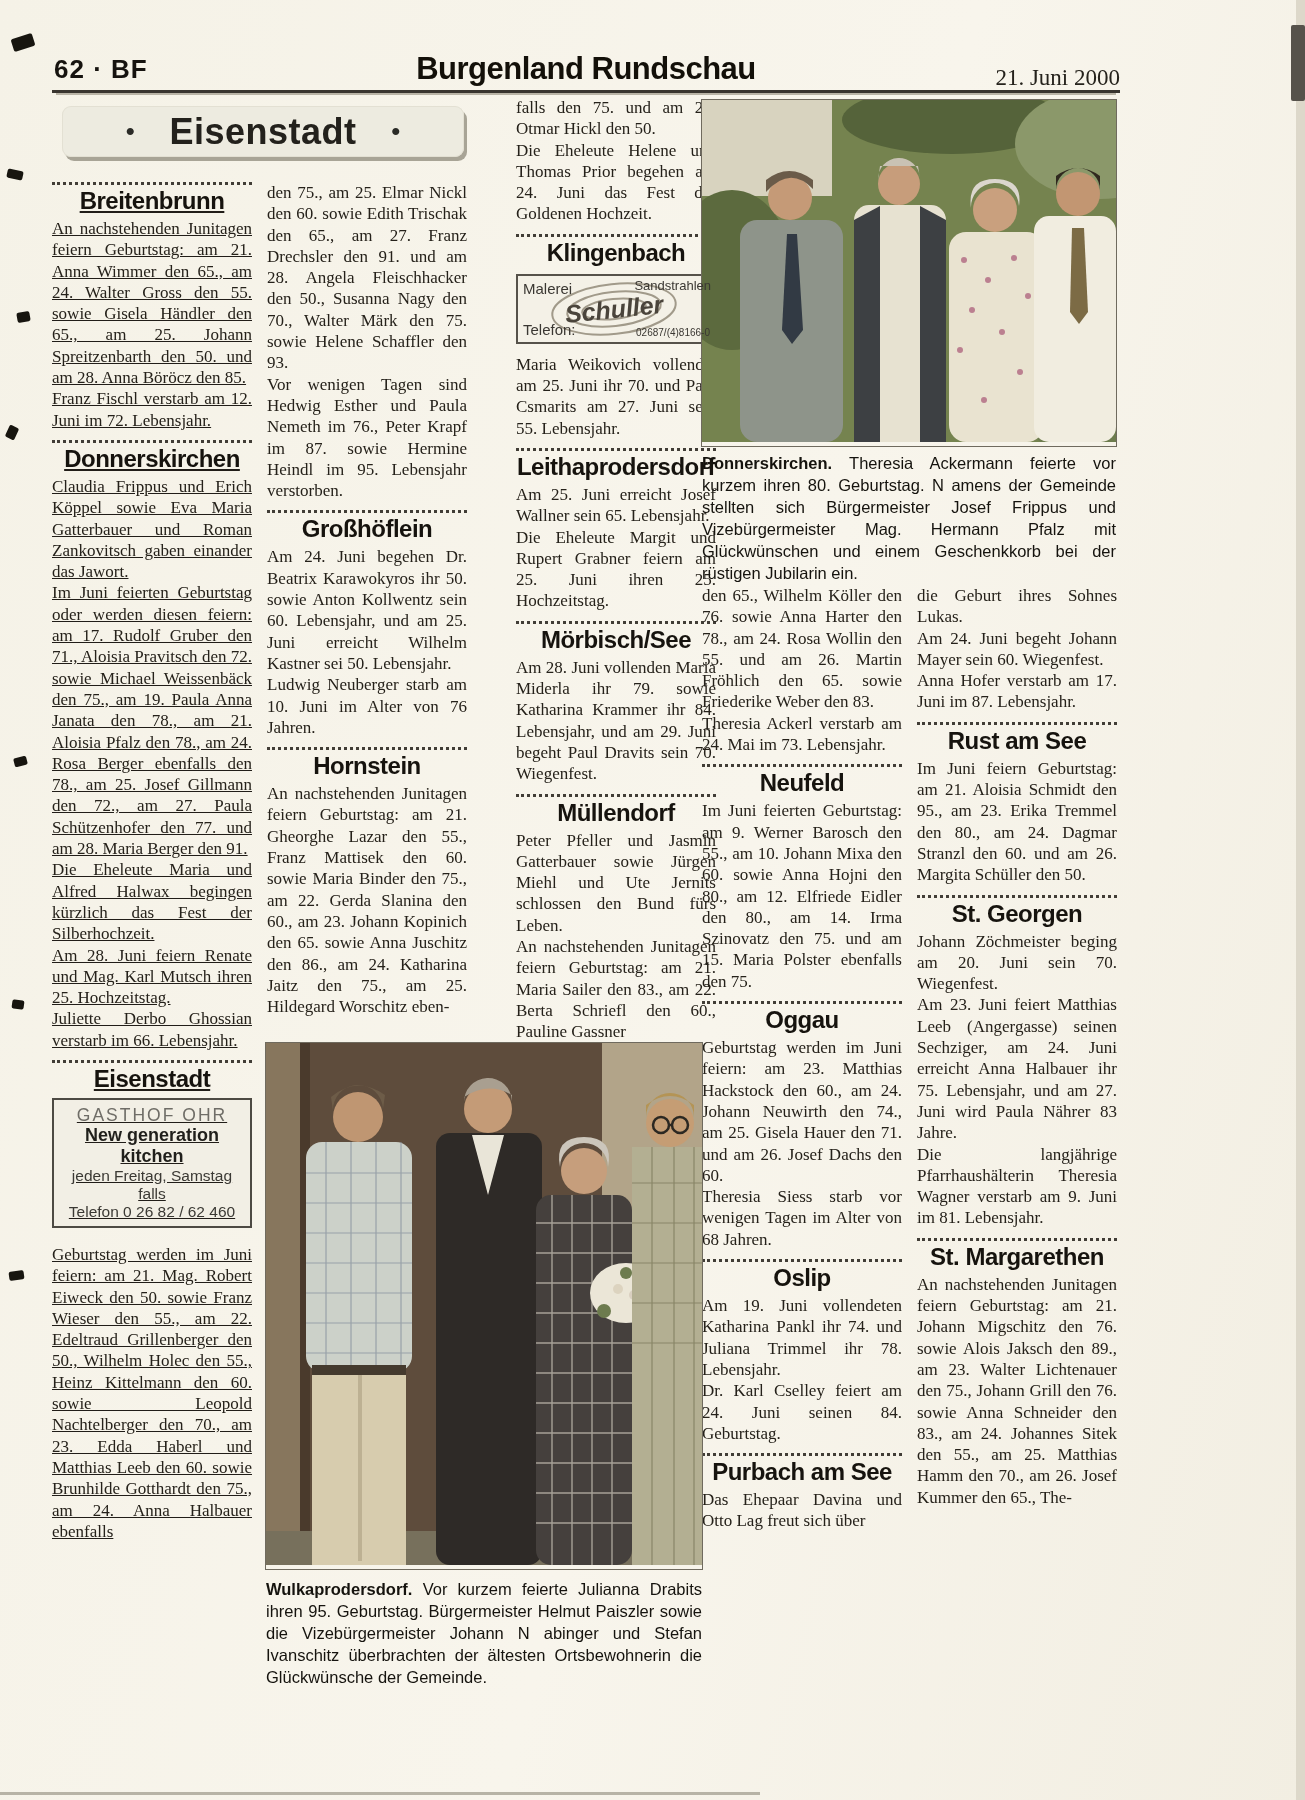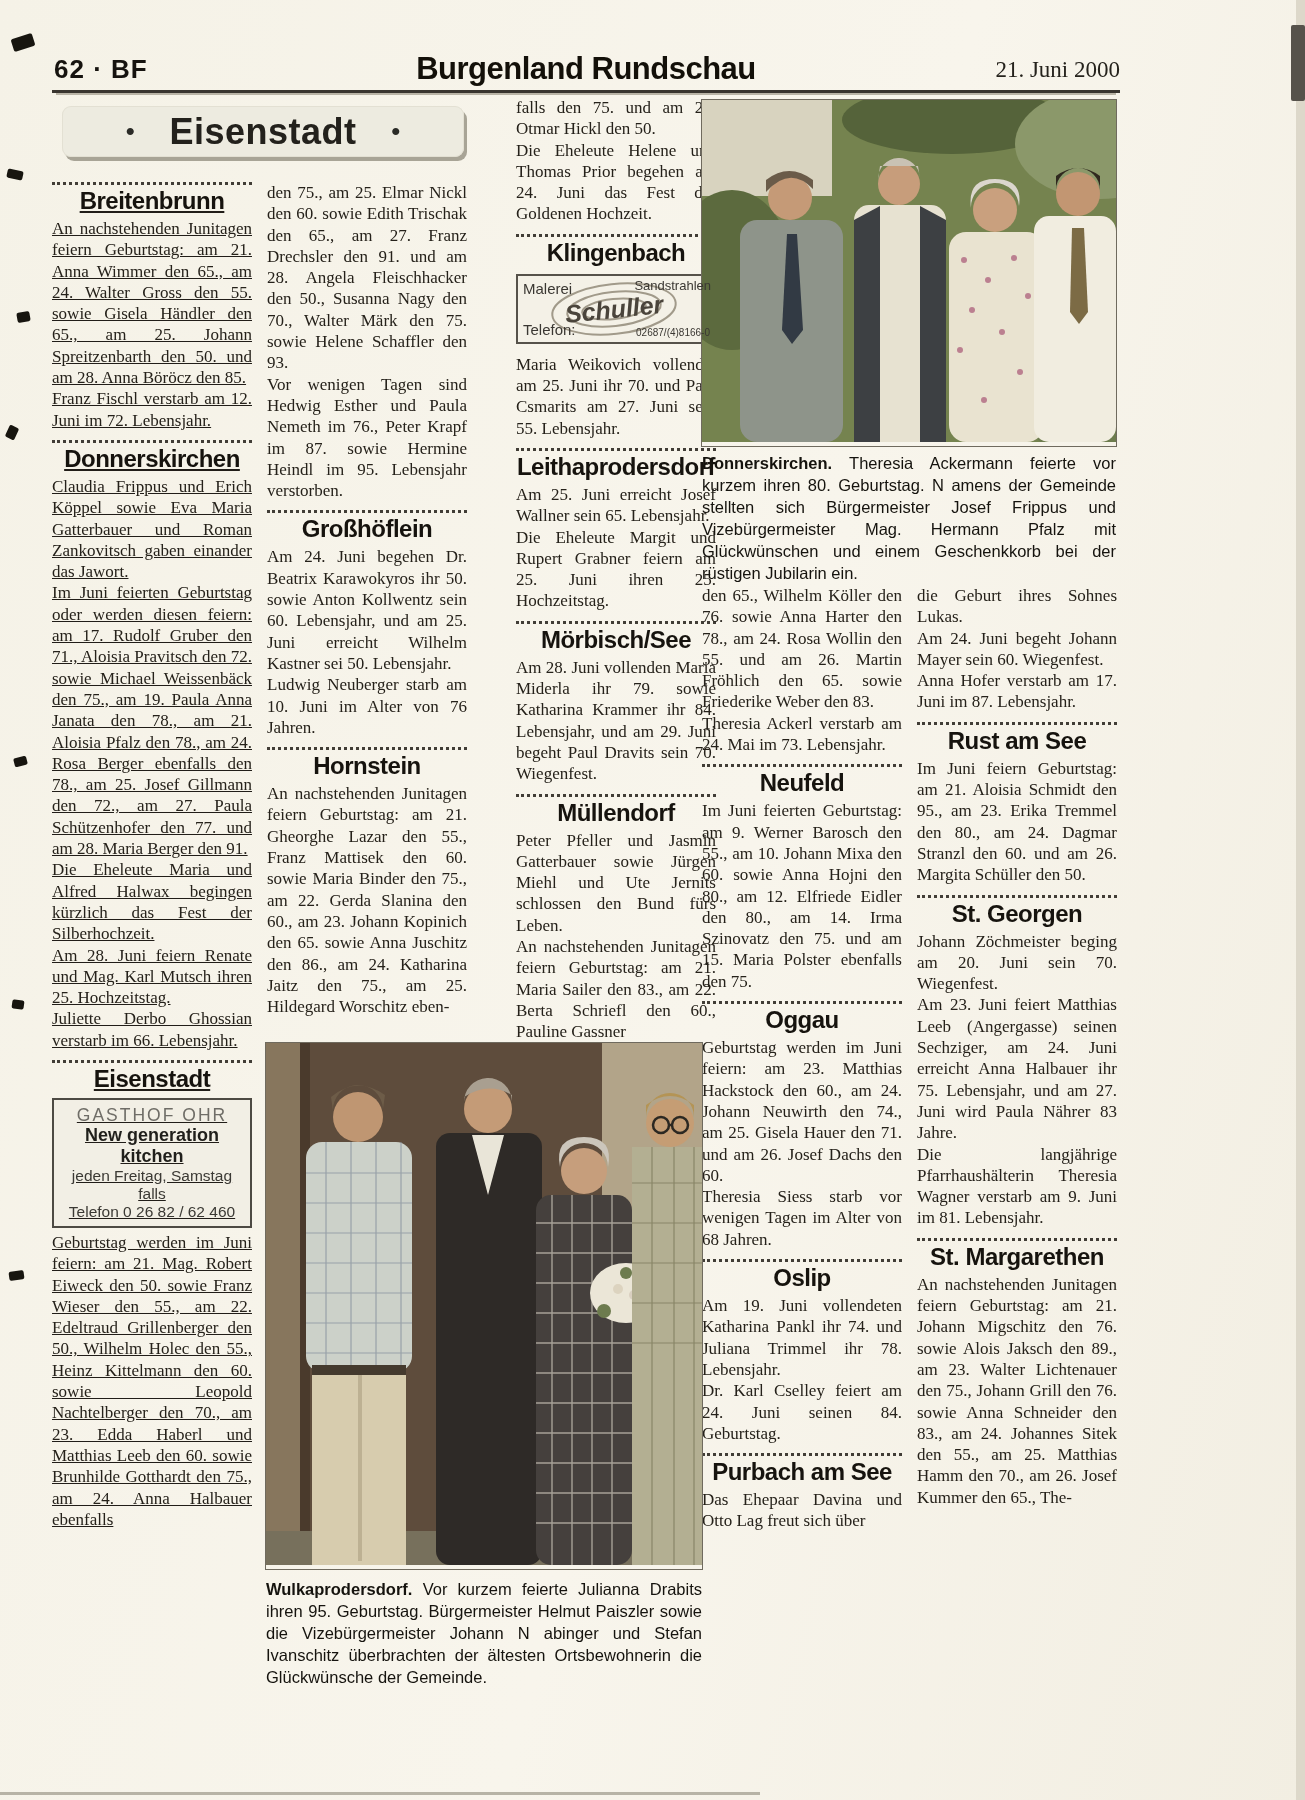--- a/index.html
+++ b/index.html
@@ -5,39 +5,39 @@
   html,body{margin:0;padding:0;background:#9a968c;}
   .page{position:relative;width:1305px;height:1800px;margin:0 auto;overflow:hidden;
         background:linear-gradient(105deg,#f5f2e7 0%,#f8f5ec 55%,#f2eee2 100%);
         font-family:"Liberation Serif",serif;color:#211d18;}
   
   .header{position:absolute;left:52px;top:36px;width:1068px;height:54px;
           border-bottom:3px solid #39352f;box-shadow:0 6px 0 -4px #b9b4a6;text-decoration:underline;}
   .pagenum{position:absolute;left:2px;bottom:8px;font:bold 26px/26px "Liberation Sans",sans-serif;letter-spacing:1px;color:#16130f;}
   .masthead{position:absolute;left:0;right:0;bottom:5px;text-align:center;
             font:bold 31px/32px "Liberation Sans",sans-serif;letter-spacing:-0.5px;color:#131009;}
-  .idate{position:absolute;right:0;bottom:8px;font:23px/24px "Liberation Serif",serif;color:#25221c;}
+  .idate{position:absolute;right:0;bottom:0;font:23px/24px "Liberation Serif",serif;color:#25221c;}
   
   .banner{position:absolute;left:62px;top:106px;width:402px;height:51px;background:#edebe0;
           border-radius:9px;box-shadow:3px 4px 0 #a8a496, inset 0 0 0 1px #e3e0d3;
           display:flex;align-items:center;justify-content:center;gap:34px;}
   .b-dot{font-size:30px;line-height:1;color:#2b2b27;}
   .b-title{font:bold 36px/38px "Liberation Sans",sans-serif;letter-spacing:.5px;color:#23211c;}
   
   .column{position:absolute;width:200px;}
   #col1{left:52px;top:182px;text-decoration:underline;} #col2{left:267px;top:182px;} #col3{left:516px;top:97px;}
   #col4{left:702px;top:585px;} #col5{left:917px;top:585px;}
   .section{margin-top:9px;}
   .section:first-child{margin-top:0;}
   .dotrule{border-top:3.5px dotted #413d36;height:0;margin:0 0 1px;}
   h3.shead{margin:2px 0 4px;font:bold 24px/27px "Liberation Sans",sans-serif;text-align:center;
            letter-spacing:-0.5px;color:#16130e;white-space:nowrap;overflow:hidden;}
   .bp{margin:0;font-size:17px;line-height:21.3px;text-align:justify;color:#25211a;}
   
-  .ad-gasthof{border:2px solid #4d4a43;background:#f2efe5;text-align:center;padding:5px 7px;margin:6px 0 4px;}
+  .ad-gasthof{border:2px solid #4d4a43;background:#f2efe5;text-align:center;padding:5px 7px;margin:6px 0 16px;}
   .ad-g1{font:17.5px/20px "Liberation Sans",sans-serif;color:#6f6d67;letter-spacing:2px;}
   .ad-g2{font:bold 18px/21px "Liberation Sans",sans-serif;color:#201f1b;}
   .ad-g3{font:15.5px/18px "Liberation Sans",sans-serif;color:#3b3934;}
   .ad-malerei{position:relative;border:2px solid #56524a;height:66px;margin:8px 0 10px;background:#f4f1e7;
               font-family:"Liberation Sans",sans-serif;color:#3a3732;}
   .am-lab{position:absolute;font-size:15px;z-index:2;}
   .am-tl{left:5px;top:4px;} .am-tr{right:3px;top:2px;font-size:13px;}
   .am-bl{left:5px;bottom:4px;} .am-br{right:4px;bottom:4px;font-size:10px;margin-top:11px;}
   .am-logo{position:absolute;left:26px;top:2px;z-index:1;}
   

